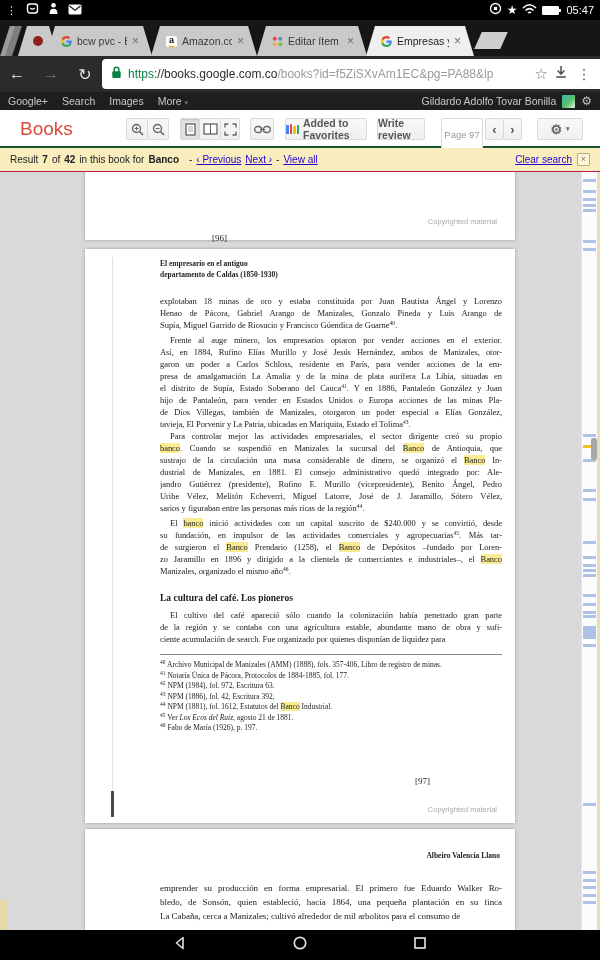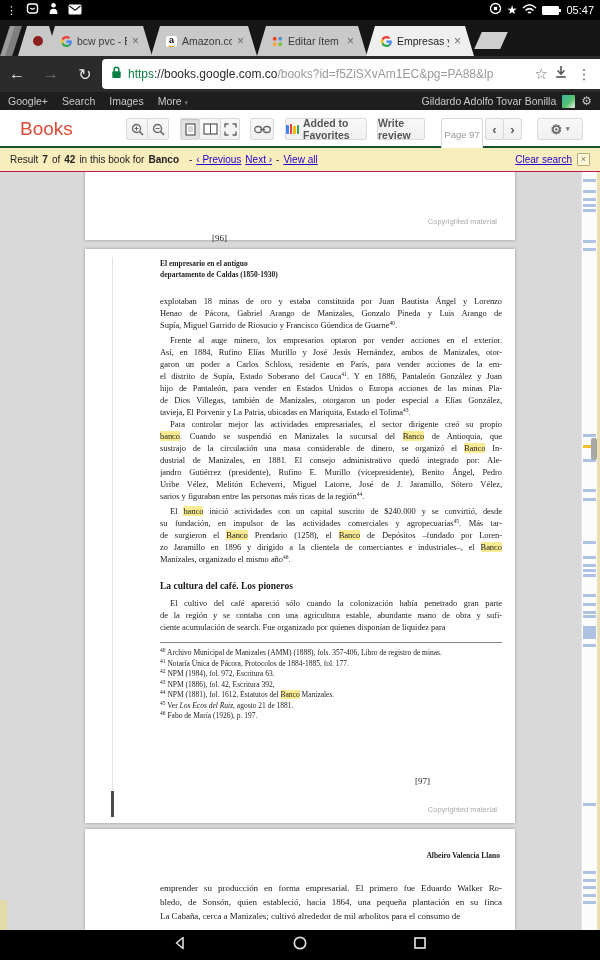--- a/index.html
+++ b/index.html
@@ -344,20 +344,21 @@
       <div class="textcol">
         <div class="para1">
             <div class="bline just"><span>explotaban 18 minas de oro y estaba constituida por Juan Bautista Ángel y Lorenzo</span></div>
             <div class="bline just"><span>Henao de Pácora, Gabriel Arango de Manizales, Gonzalo Pineda y Luis Arango de</span></div>
             <div class="bline"><span>Supía, Miguel Garrido de Riosucio y Francisco Güendica de Guarne</span><span class="sup">40</span><span>.</span></div>
           </div>
         <div class="para2">
             <div class="bline just ind"><span>Frente al auge minero, los empresarios optaron por vender acciones en el exterior.</span></div>
             <div class="bline just"><span>Así, en 1884, Rufino Elías Murillo y José Jesús Hernández, ambos de Manizales, otor-</span></div>
             <div class="bline just"><span>garon un poder a Carlos Schloss, residente en París, para vender acciones de la em-</span></div>
+            <div class="bline just"><span>presa de amalgamación La Amalia y de la mina de plata aurífera La Libia, situadas en</span></div>
             <div class="bline just"><span>el distrito de Supía, Estado Soberano del Cauca</span><span class="sup">41</span><span>. Y en 1886, Pantaleón González y Juan</span></div>
             <div class="bline just"><span>hijo de Pantaleón, para vender en Estados Unidos o Europa acciones de las minas Pla-</span></div>
             <div class="bline just"><span>de Dios Villegas, también de Manizales, otorgaron un poder especial a Elías González,</span></div>
             <div class="bline"><span>tavieja, El Porvenir y La Patria, ubicadas en Mariquita, Estado el Tolima</span><span class="sup">43</span><span>.</span></div>
           </div>
         <div class="para3">
             <div class="bline just ind"><span>Para controlar mejor las actividades empresariales, el sector dirigente creó su propio</span></div>
             <div class="bline just"><span class="hl">banco</span><span>. Cuando se suspendió en Manizales la sucursal del </span><span class="hl">Banco</span><span> de Antioquia, que</span></div>
             <div class="bline just"><span>sustrajo de la circulación una masa considerable de dinero, se organizó el </span><span class="hl">Banco</span><span> In-</span></div>
             <div class="bline just"><span>dustrial de Manizales, en 1881. El consejo administrativo quedó integrado por: Ale-</span></div>
@@ -377,21 +378,21 @@
             <div class="bline just ind"><span>El cultivo del café apareció sólo cuando la colonización había penetrado gran parte</span></div>
             <div class="bline just"><span>de la región y se contaba con una agricultura estable, abundante mano de obra y sufi-</span></div>
             <div class="bline"><span>ciente acumulación de search. Fue organizado por quienes disponían de liquidez para</span></div>
           </div>
         <div class="fdivider"></div>
         <div class="fnotes">
             <div class="bline"><span class="sup">40</span><span> Archivo Municipal de Manizales (AMM) (1888), fols. 357-406, Libro de registro de minas.</span></div>
             <div class="bline"><span class="sup">41</span><span> Notaría Única de Pácora, Protocolos de 1884-1885, fol. 177.</span></div>
             <div class="bline"><span class="sup">42</span><span> NPM (1984), fol. 972, Escritura 63.</span></div>
             <div class="bline"><span class="sup">43</span><span> NPM (1886), fol. 42, Escritura 392,</span></div>
-            <div class="bline"><span class="sup">44</span><span> NPM (1881), fol. 1612, Estatutos del </span><span class="hl">Banco</span><span> Manizales.</span></div>
+            <div class="bline"><span class="sup">44</span><span> NPM (1881), fol. 1612, Estatutos del </span><span class="hl">Banco</span><span> Industrial.</span></div>
             <div class="bline"><span class="sup">45</span><span> Ver </span><span class="it">Los Ecos del Ruiz</span><span>, agosto 21 de 1881.</span></div>
             <div class="bline"><span class="sup">46</span><span> Fabo de María (1926), p. 197.</span></div>
           </div>
       </div>
       <div class="pnum97">[97]</div>
       <div class="copyright cr97">Copyrighted material</div>
     </div>
 
     <div class="page page98">
       <div class="authorhead">Albeiro Valencia Llano</div>

